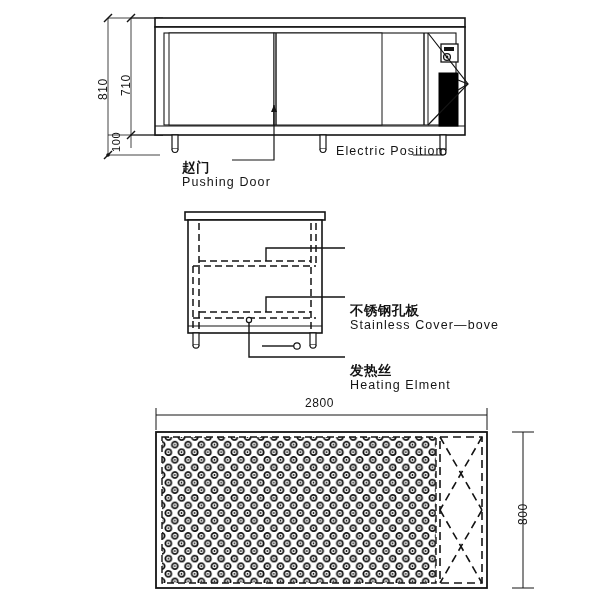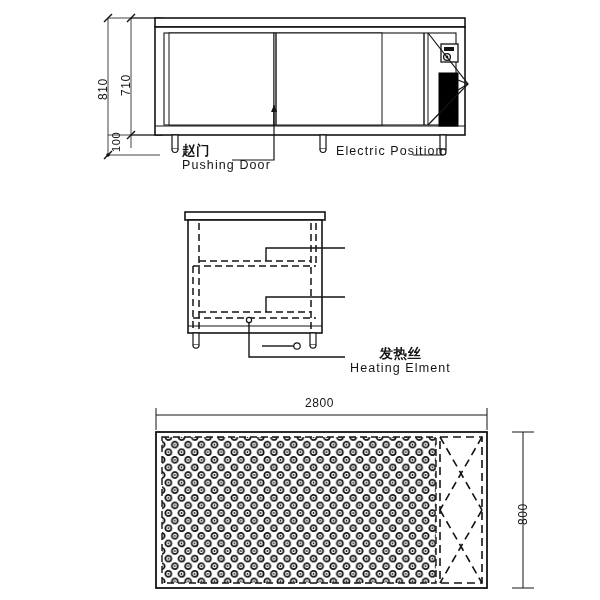--- a/index.html
+++ b/index.html
@@ -32,20 +32,21 @@
     position: absolute;
     white-space: nowrap;
     line-height: 1.05;
   }
   .lbl .cn {
     display: block;
     font-size: 13.5px;
     font-weight: 700;
     letter-spacing: 0.4px;
     color: #141414;
+    margin-top: 17px;
   }
   .lbl .en {
     display: block;
     font-size: 12.5px;
     font-weight: 400;
     letter-spacing: 1.1px;
     color: #141414;
     margin-top: 1px;
   }
   .dimtext {
@@ -233,23 +234,25 @@
     <span class="cn">赵门</span>
     <span class="en">Pushing  Door</span>
   </div>
 
   <div class="lbl" style="left:336px; top:144px;">
     <span class="en">Electric  Position</span>
   </div>
 
 
   <div class="lbl" style="left:350px; top:287px;">
-  </div>
-
-  <div class="lbl" style="left:350px; top:347px;text-align:center;">
+    <span class="cn">不锈钢孔板</span>
+    <span class="en">Stainless  Cover—bove</span>
+  </div>
+
+  <div class="lbl" style="left:350px; top:347px;">
     <span class="cn">发热丝</span>
     <span class="en">Heating  Elment</span>
   </div>
 
   <div class="dimtext" style="left:305px; top:396px;">2800</div>
   <div class="dimtext vert" style="left:516px; top:525px;">800</div>
 
 </div>
 
 </body></html>

